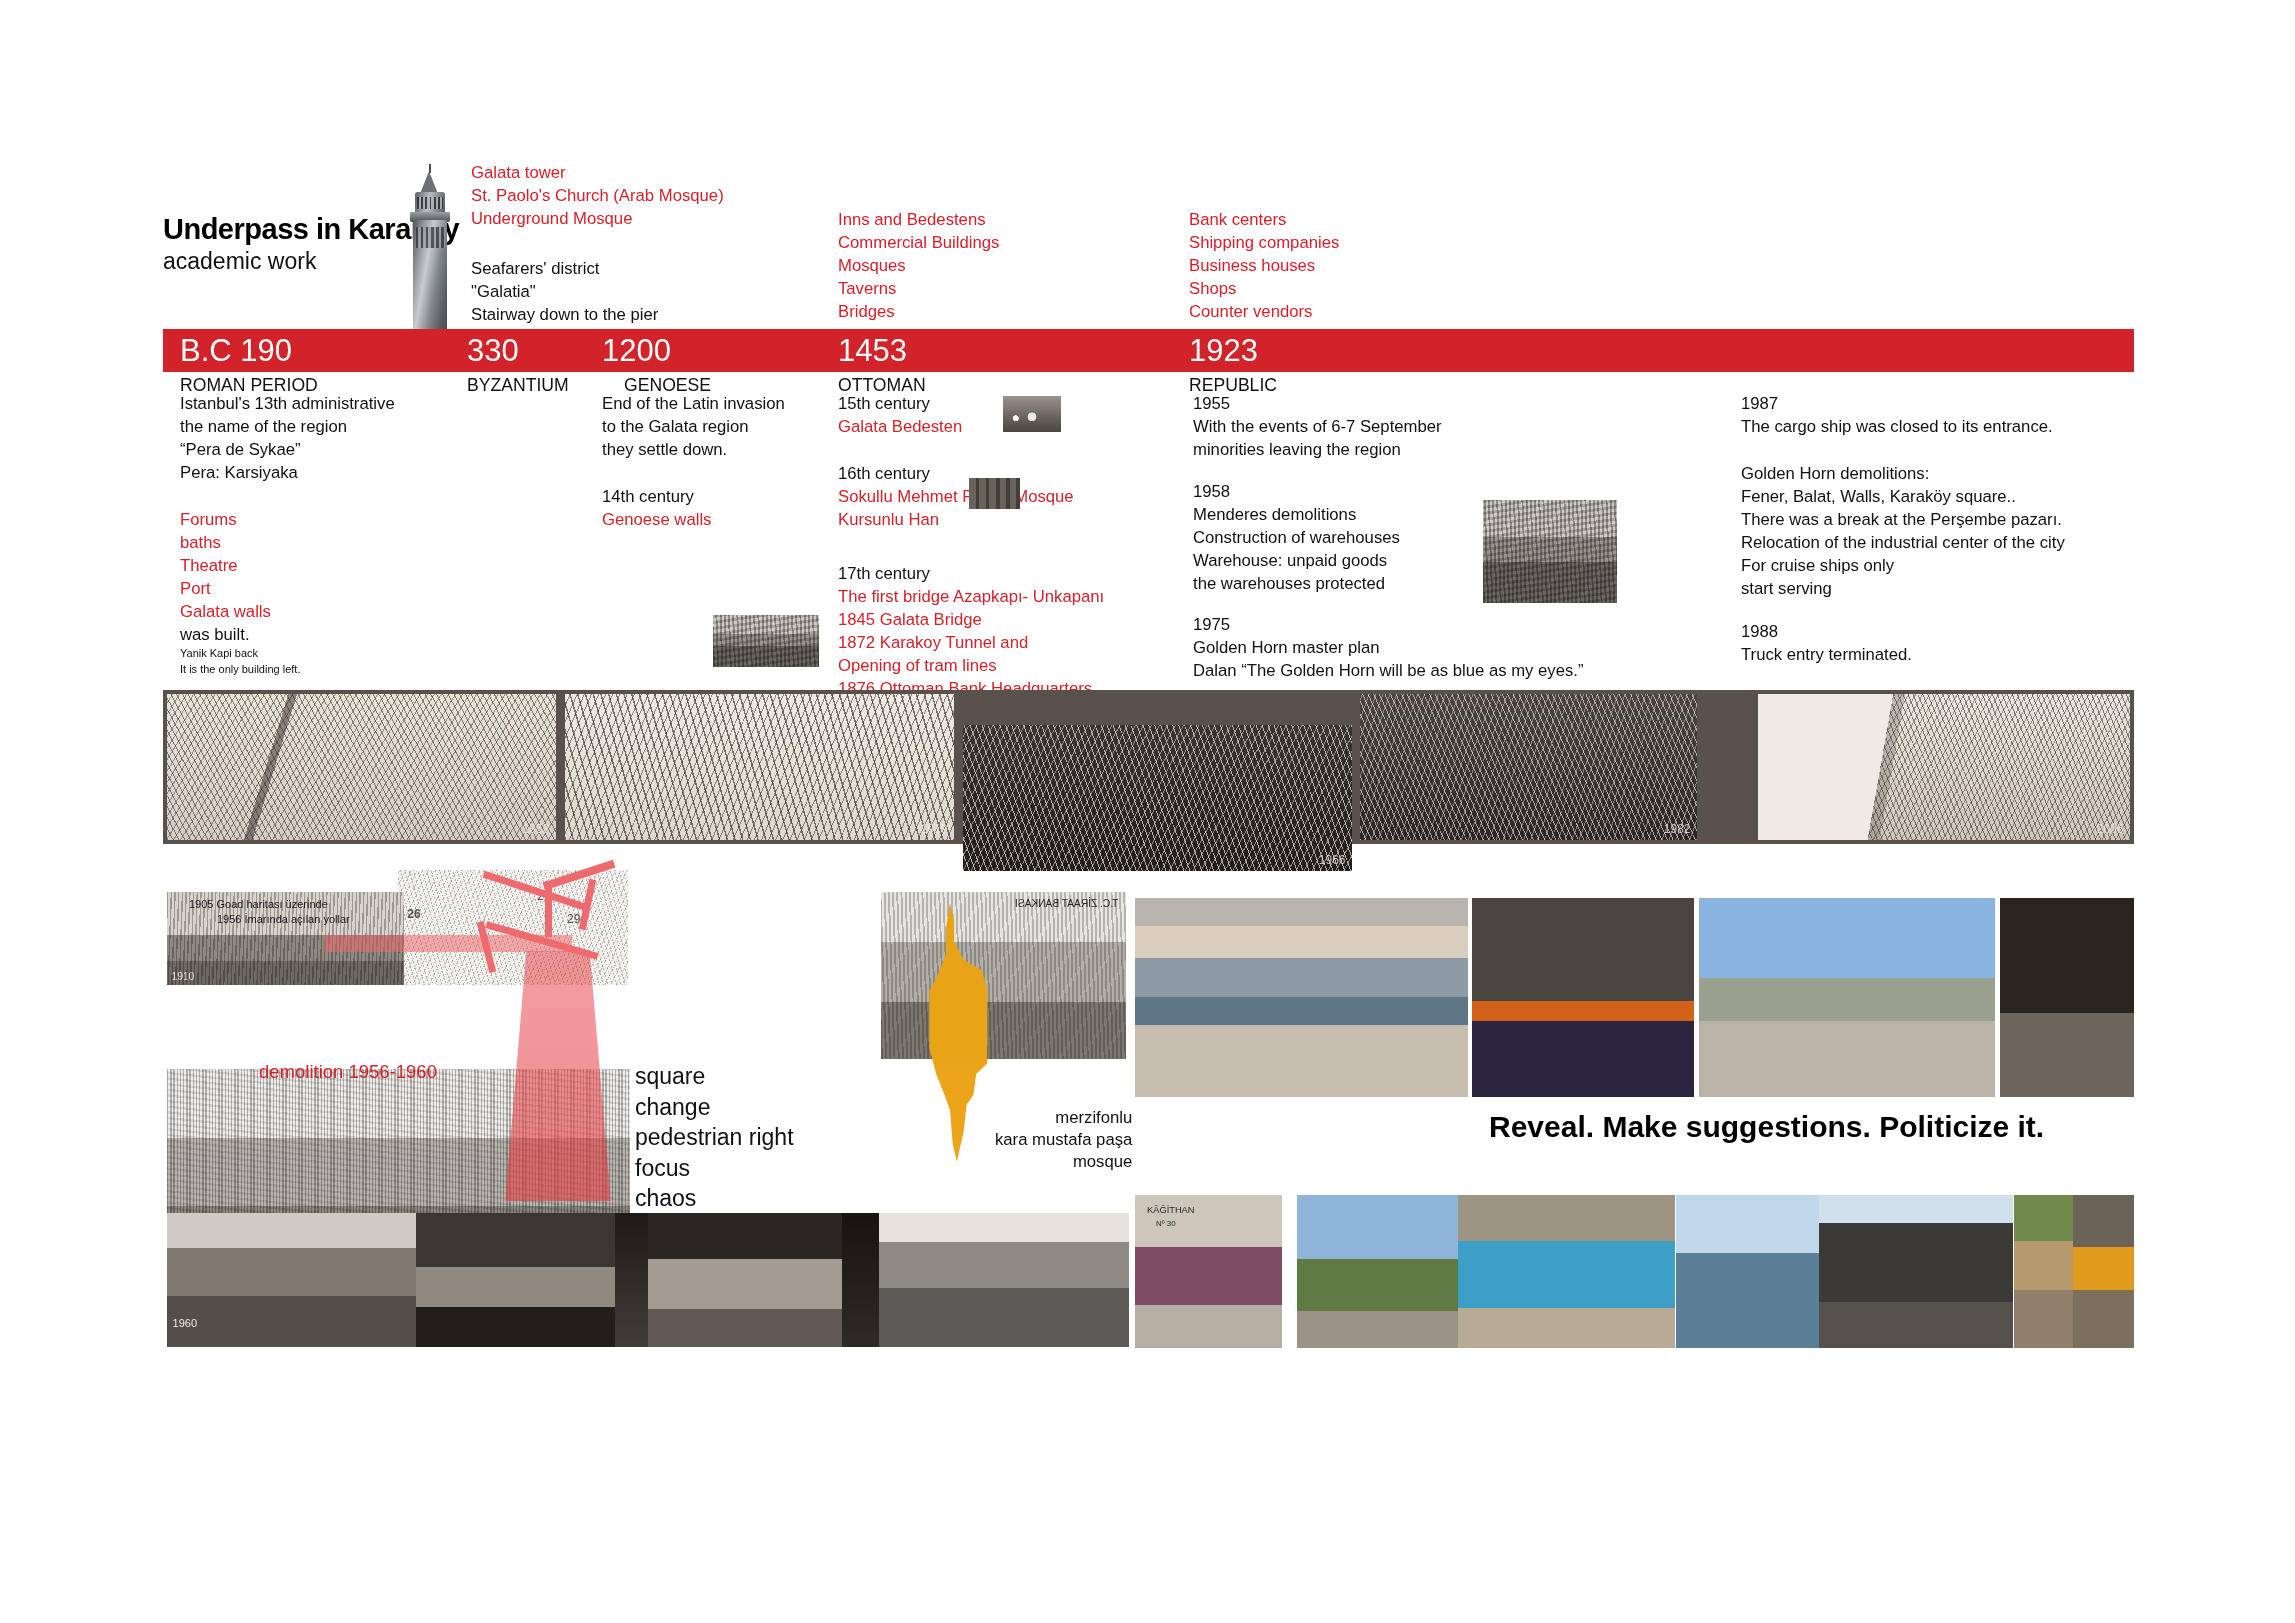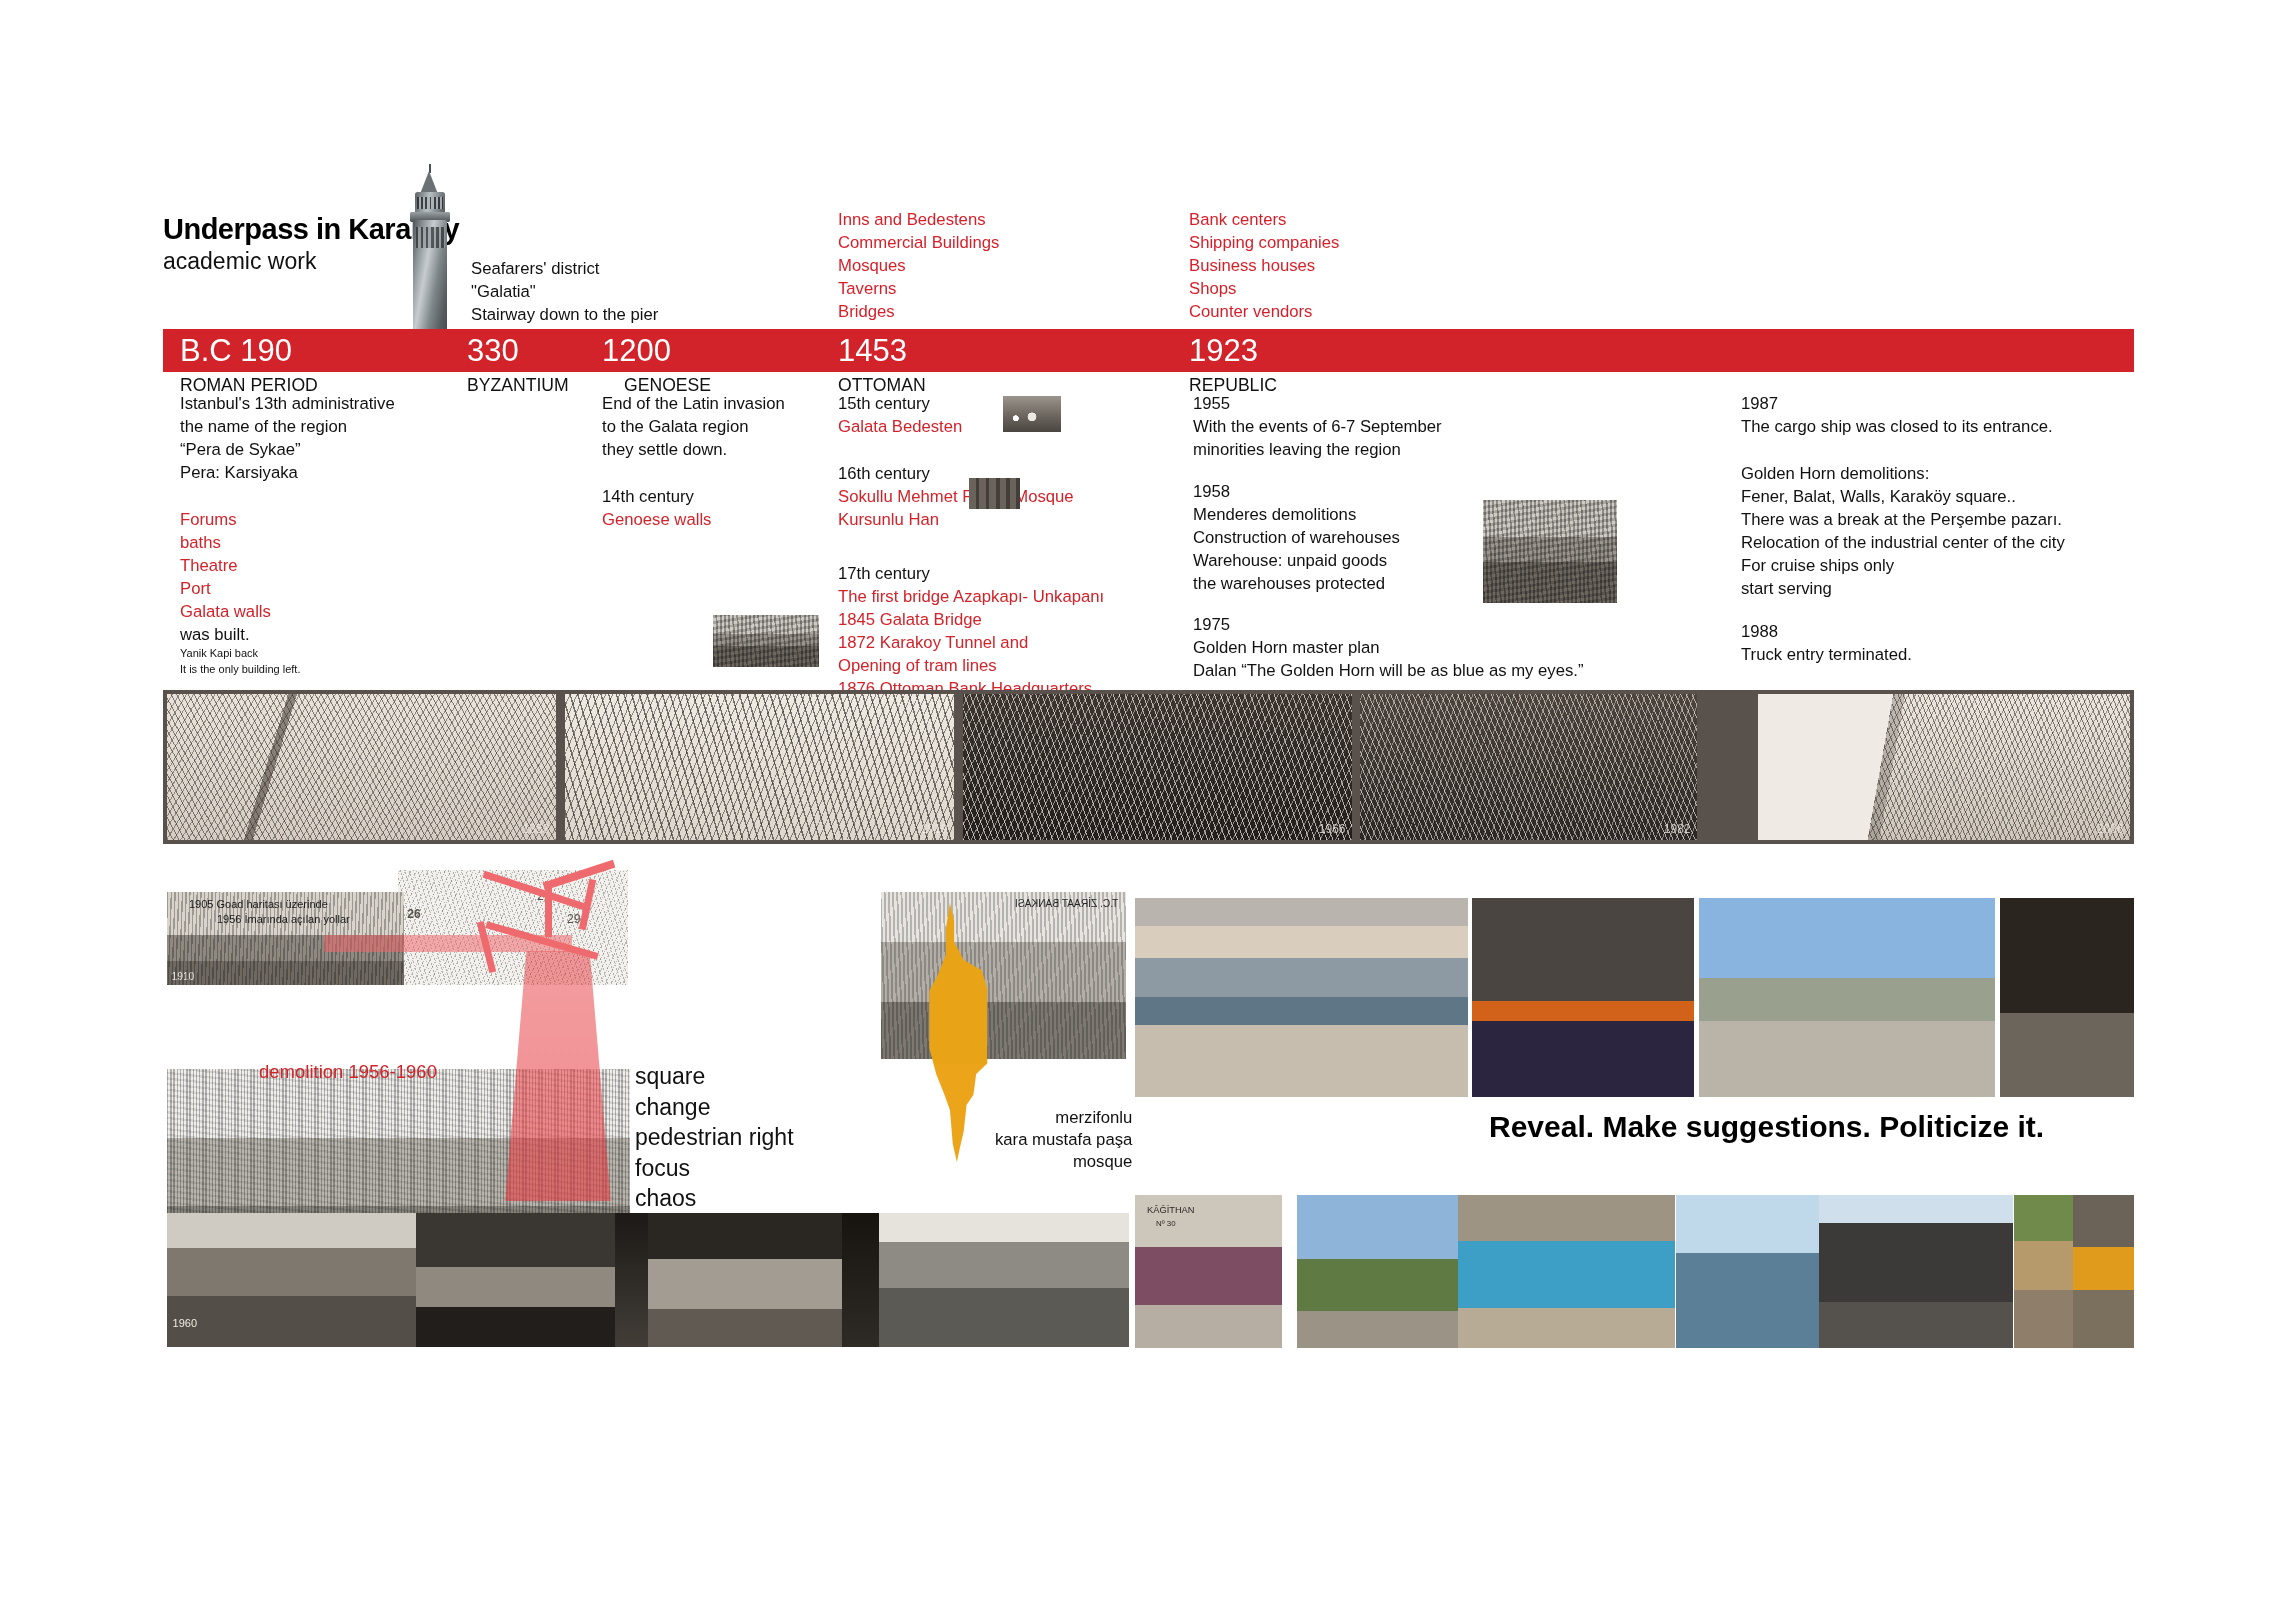--- a/index.html
+++ b/index.html
@@ -214,20 +214,25 @@
   <div class="title-sub">academic work</div>
 
   <div class="tower">
     <div class="spire"></div>
     <div class="cone"></div>
     <div class="drum"></div>
     <div class="balcony"></div>
     <div class="body"></div>
   </div>
 
+  <div class="redlist" style="left:471px; top:161px;">
+    <div>Galata tower</div>
+    <div>St. Paolo's Church (Arab Mosque)</div>
+    <div>Underground Mosque</div>
+  </div>
   <div class="blacklist" style="left:471px; top:257px;">
     <div>Seafarers' district</div>
     <div>"Galatia"</div>
     <div>Stairway down to the pier</div>
   </div>
 
   <div class="redlist" style="left:1189px; top:208px;">
     <div>Bank centers</div>
     <div>Shipping companies</div>
     <div>Business houses</div>
@@ -335,21 +340,21 @@
 
   <div class="strip">
     <div class="panel" style="left:3.7px; width:389px;">
       <div class="mapfill-a"></div>
       <div class="yr">1853</div>
     </div>
     <div class="panel" style="left:402px; width:389px;">
       <div class="mapfill-b"></div>
       <div class="yr">1919</div>
     </div>
-    <div class="panel" style="left:800px; width:389px;">
+    <div class="panel" style="left:800px; width:389px;margin-top:31px;">
       <div class="mapfill-dark"></div>
       <div class="yr">1966</div>
     </div>
     <div class="panel" style="left:1197px; width:337px;">
       <div class="mapfill-mid"></div>
       <div class="yr">1982</div>
     </div>
     <div class="panel" style="left:1595px; width:372px;">
       <div class="mapfill-light"></div>
       <div class="yr">2006</div>

